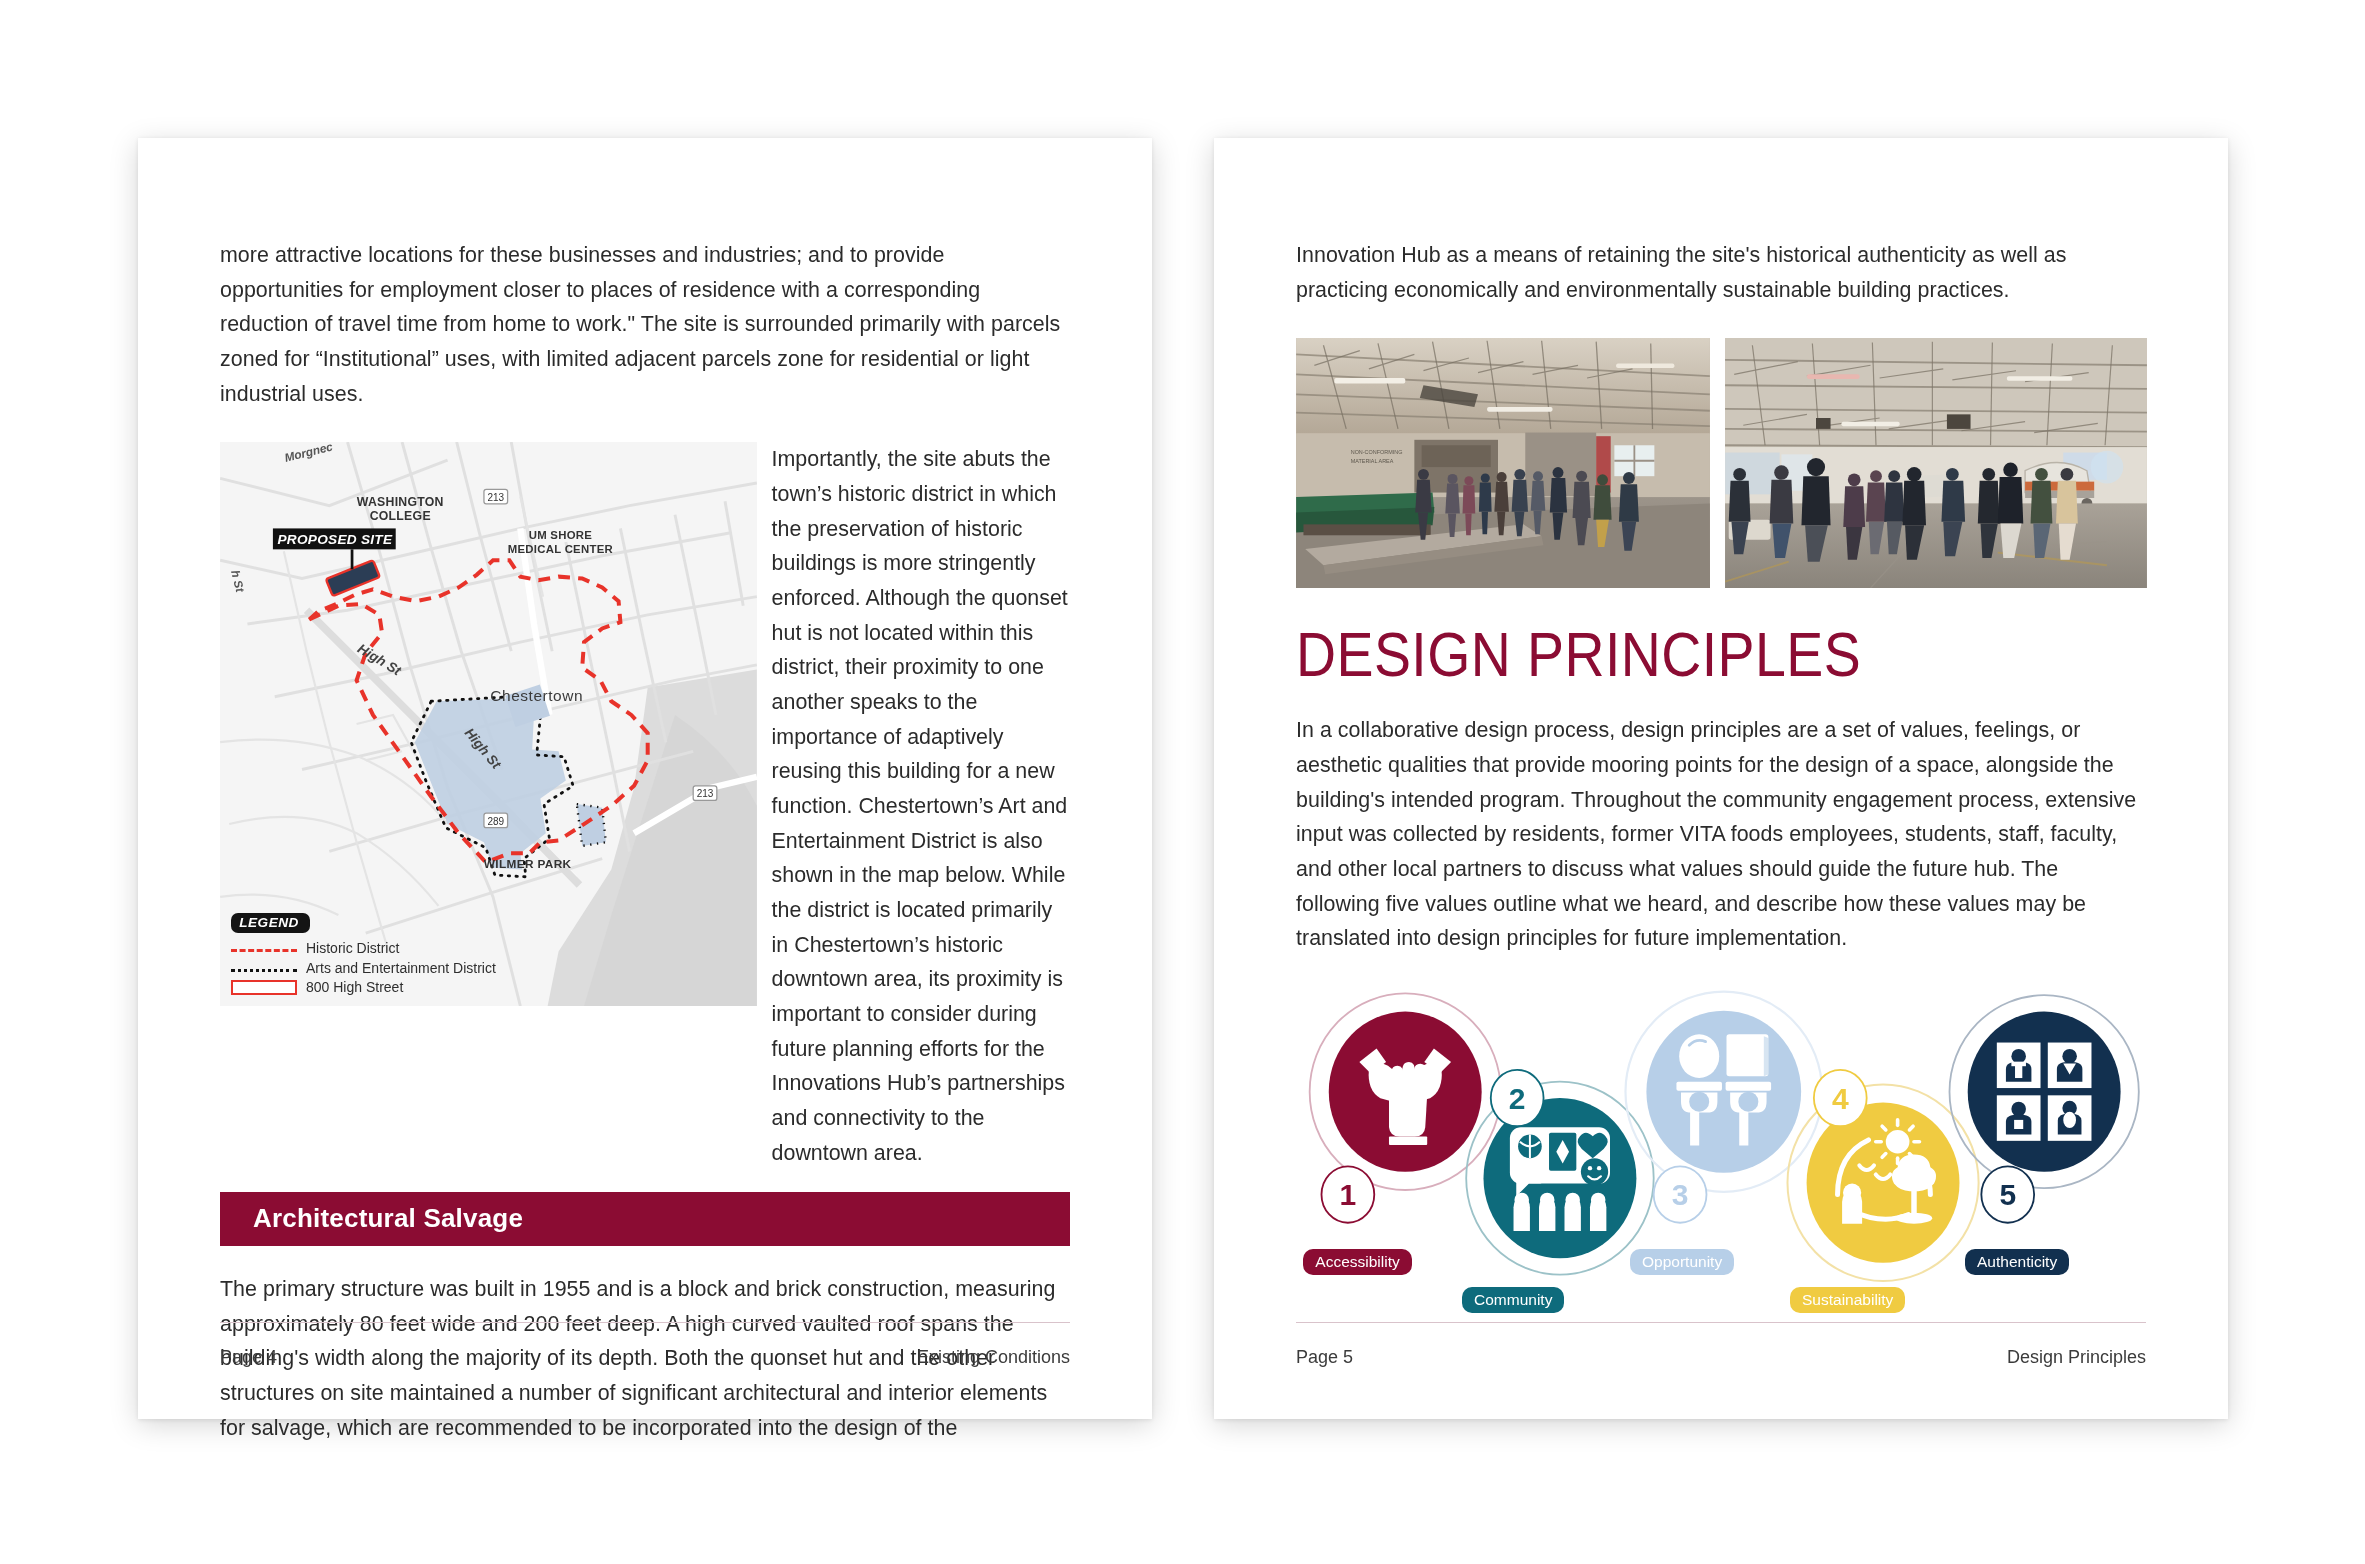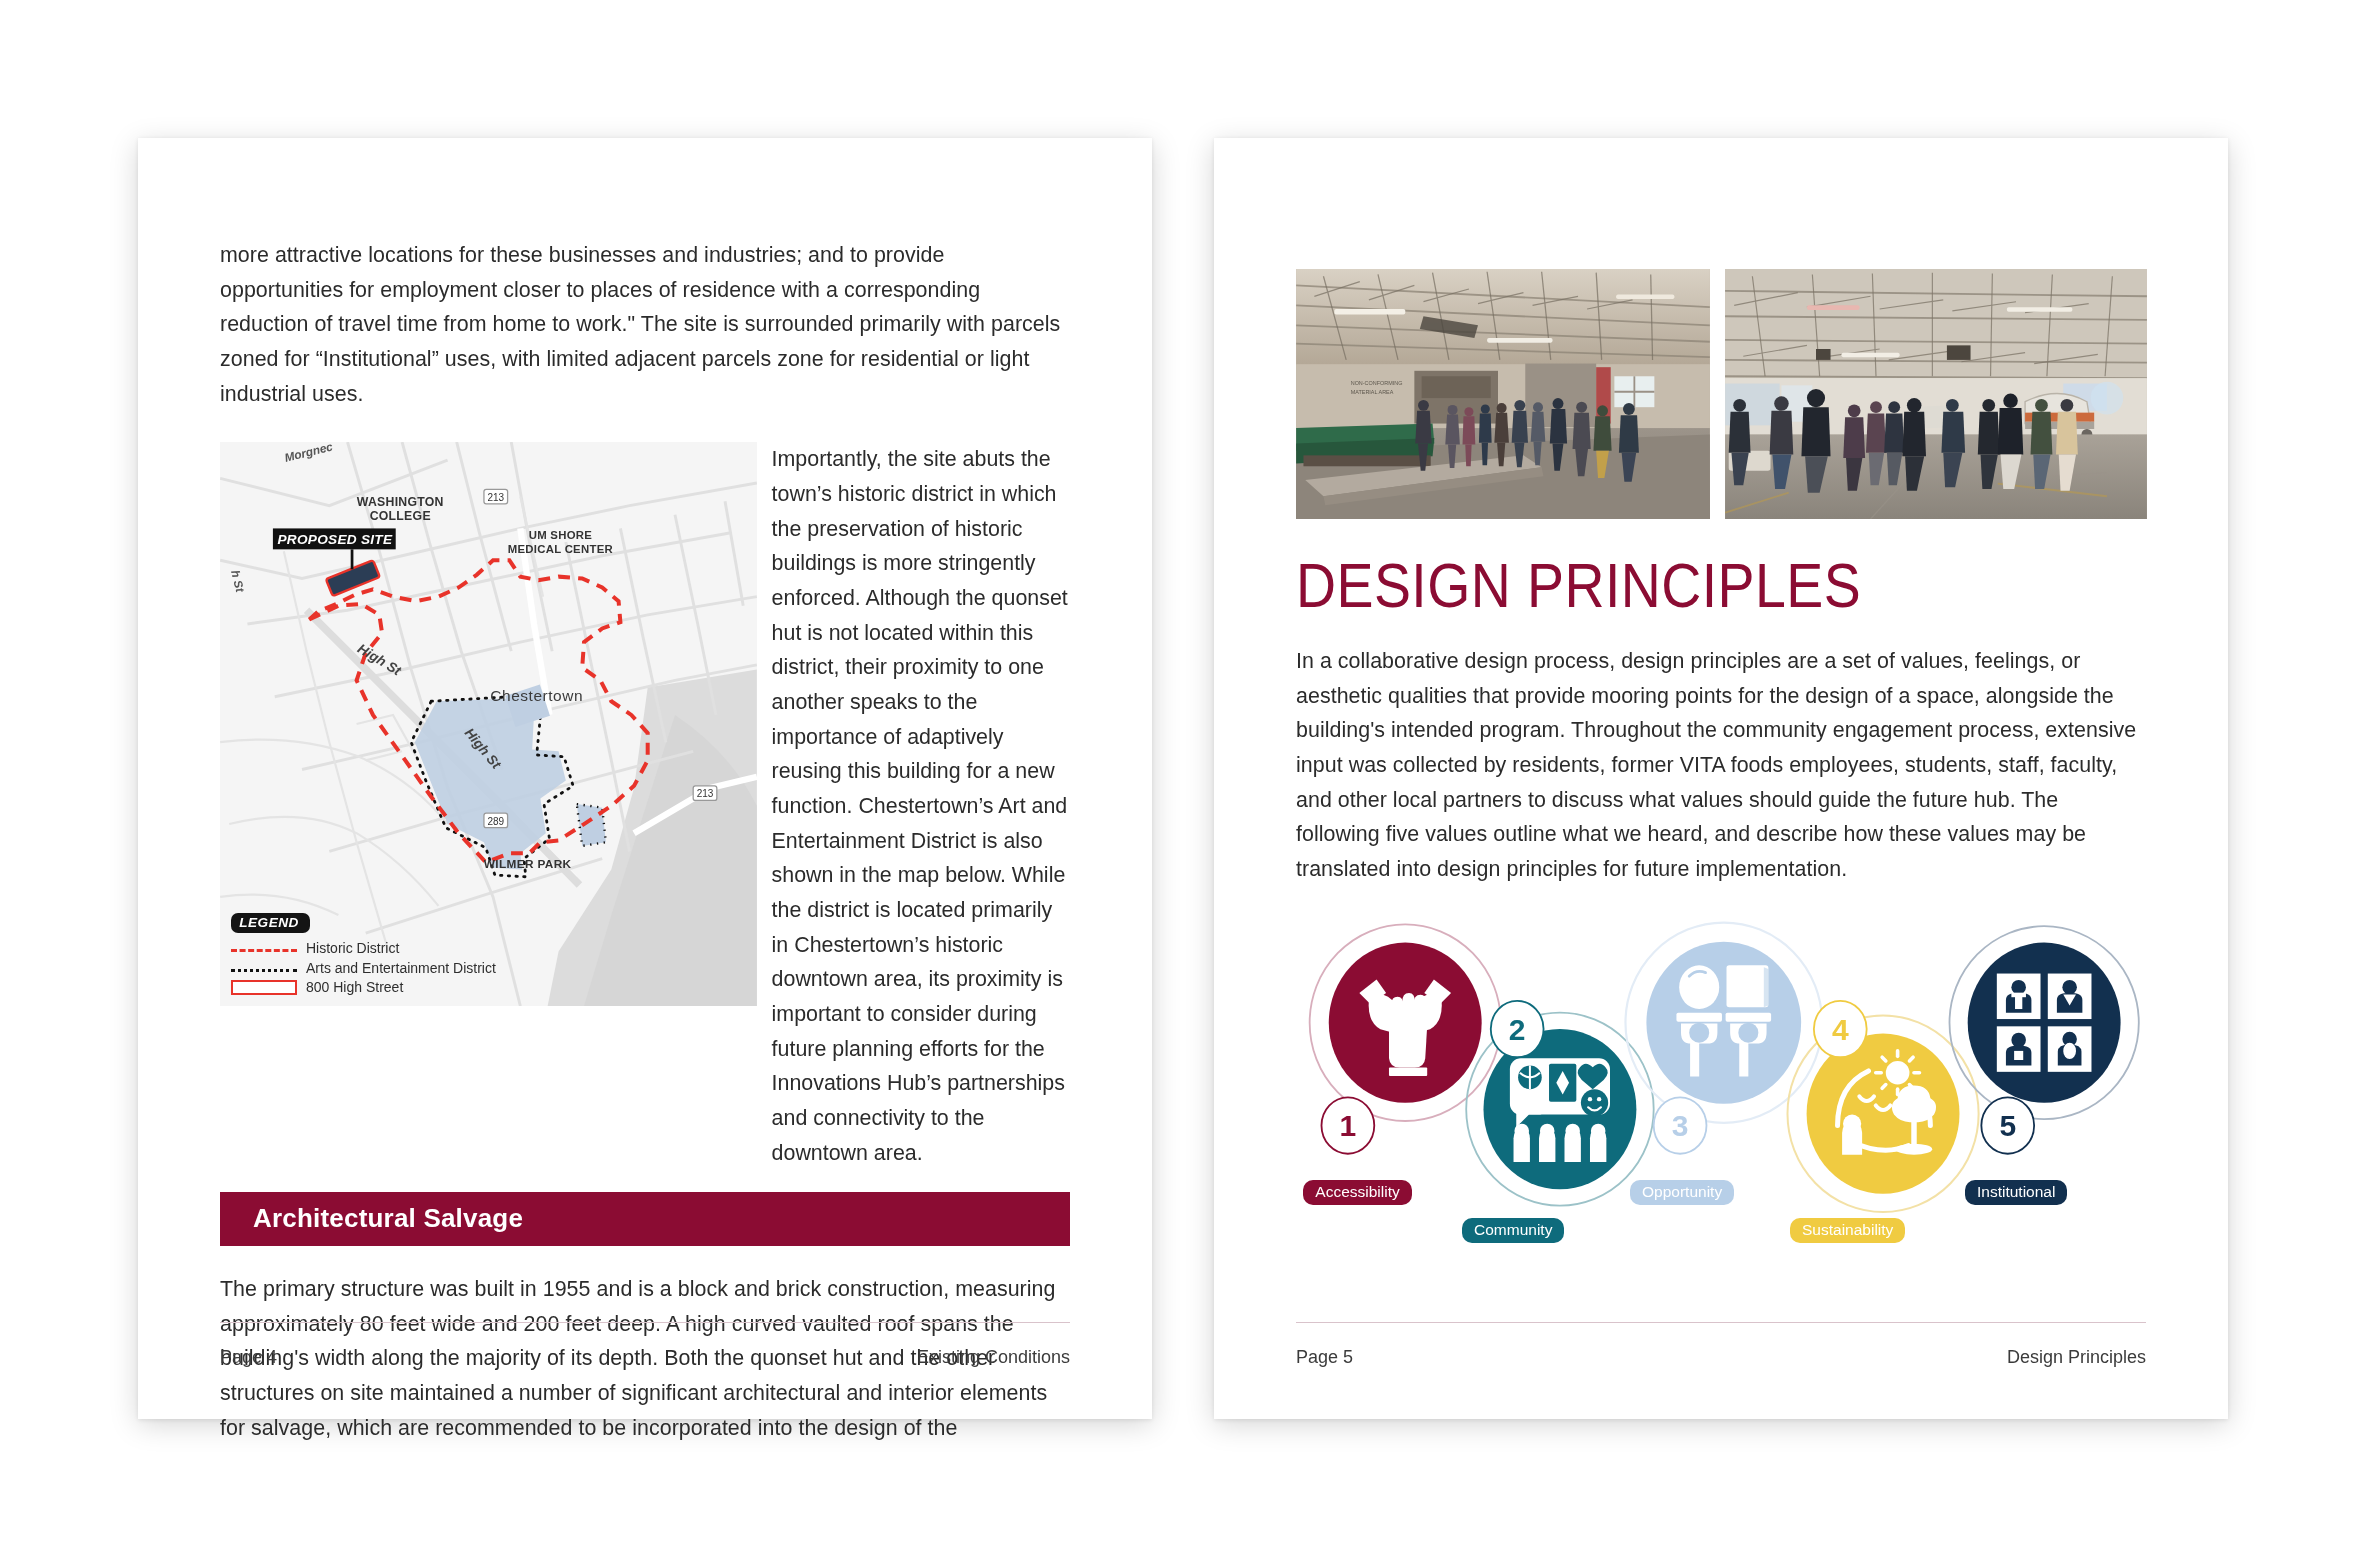--- a/index.html
+++ b/index.html
@@ -261,20 +261,21 @@
       <div class="footer-rule"></div>
       <div class="footer-row">
         <span>Page 4</span>
         <span>Existing Conditions</span>
       </div>
     </div>
   </div>
 
   <div class="page">
 
+    <div class="body-text">Innovation Hub as a means of retaining the site's historical authenticity as well as practicing economically and environmentally sustainable building practices.</div>
 
     <div class="photo-row">
 
       <div class="photo">
         <svg viewBox="0 0 455 275" width="414" height="250">
           <defs>
             <linearGradient id="wallA" x1="0" y1="0" x2="0" y2="1">
               <stop offset="0" stop-color="#cfc5b7"></stop>
                 <stop offset="1" stop-color="#b9ae9e"></stop>
             </linearGradient>
@@ -707,21 +708,21 @@
         <g>
           <ellipse cx="782" cy="228" rx="29" ry="31" fill="#fff" stroke="#12304F" stroke-width="2"></ellipse>
           <text x="782" y="240" font-size="33" font-weight="bold" fill="#12304F" text-anchor="middle" font-family="Liberation Sans, sans-serif">5</text>
         </g>
       </svg>
 
       <div class="pill" style="left:7.3px; top:262px; background:#8B0C33;">Accessibility</div>
       <div class="pill" style="left:166px; top:300px; background:#0E6B7C;">Community</div>
       <div class="pill" style="left:334px; top:262px; background:#B7CFE8;">Opportunity</div>
       <div class="pill" style="left:494px; top:300px; background:#F0CB41;">Sustainability</div>
-      <div class="pill" style="left:669px; top:262px; background:#12304F;">Institutional</div>
+      <div class="pill" style="left:669px; top:262px; background:#12304F;">Authenticity</div>
     </div>
 
     <div class="footer">
       <div class="footer-rule"></div>
       <div class="footer-row">
         <span>Page 5</span>
         <span>Design Principles</span>
       </div>
     </div>
   </div>

